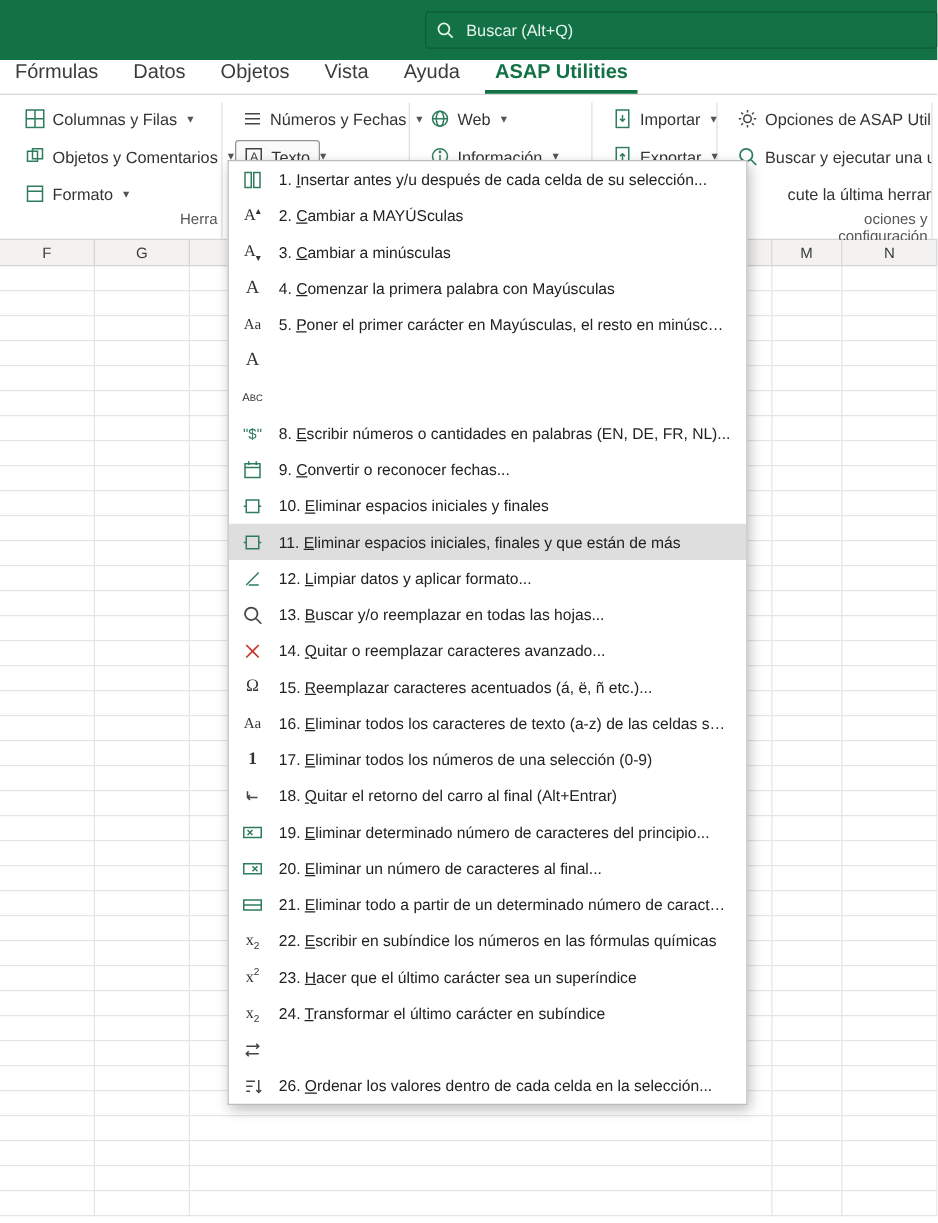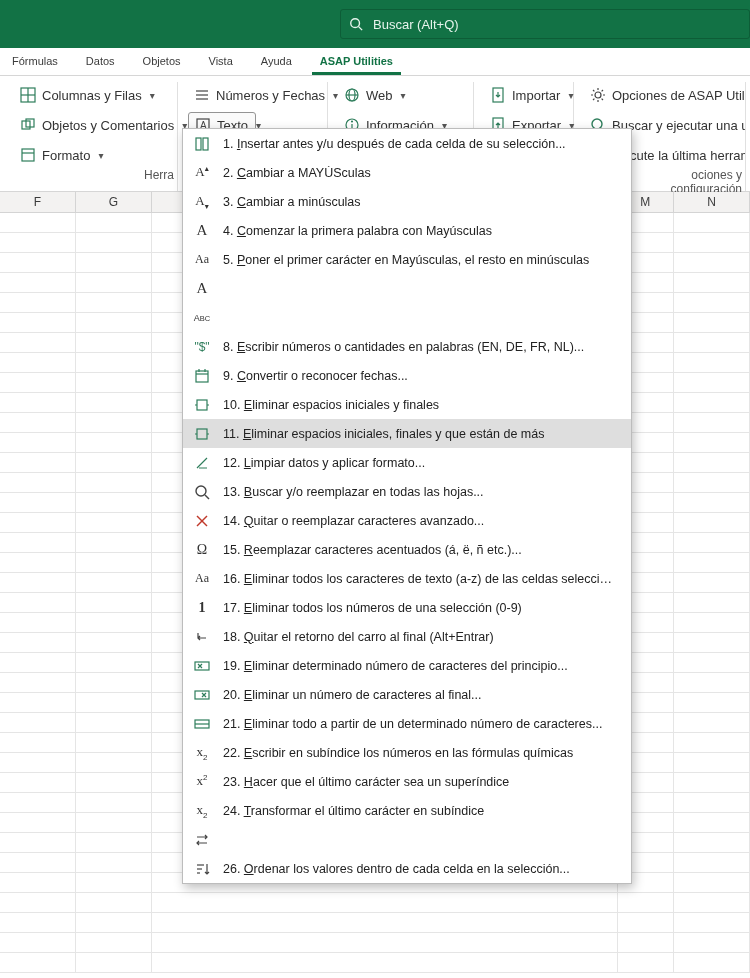--- a/index.html
+++ b/index.html
@@ -34,21 +34,21 @@
     height: 28px;
     background: #fff;
     border-bottom: 1px solid #d6d6d6;
     display: flex;
     align-items: flex-end;
     gap: 12px;
     padding: 0 4px;
   }
   .tab {
     padding: 4px 8px 8px;
-    font-size: 11px;
+    font-size: 16px;
     color: #3b3b3b;
     cursor: pointer;
     margin-top: 36px;
   }
   .tab.active { color: #127245; font-weight: 600; border-bottom: 3px solid #127245; padding-bottom: 5px; }
 
   
   .ribbon {
     display: flex;
     background: #fff;
@@ -123,21 +123,21 @@
   .cell {
     border-right: 1px solid #e5e5e5;
     border-bottom: 1px solid #e5e5e5;
   }
 
   
   .menu {
     position: absolute;
     left: 182px;
     top: 128px;
-    width: 450px;
+    width: 416px;
     background: #fff;
     border: 1px solid #bcbcbc;
     box-shadow: 2px 4px 10px rgba(0,0,0,0.25);
     z-index: 10;
     max-height: 770px;
     overflow: hidden;
   }
   .menu-item {
     display: flex;
     align-items: center;

